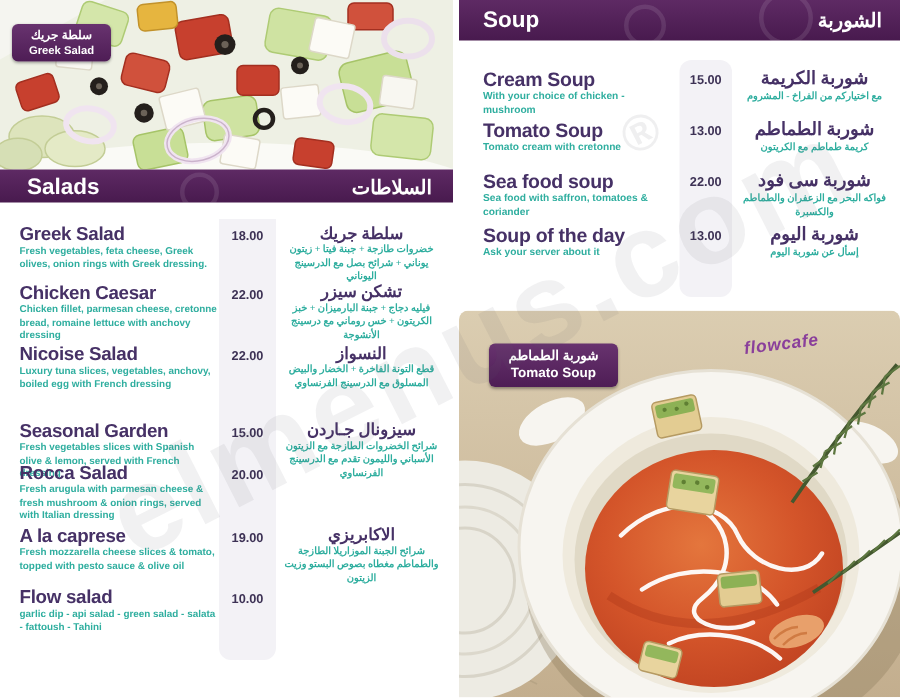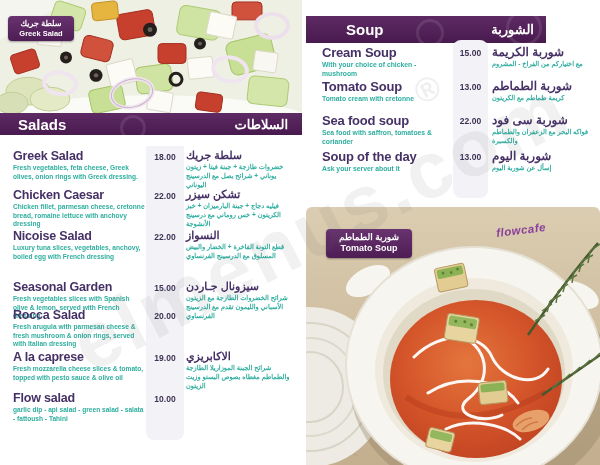--- a/index.html
+++ b/index.html
@@ -27,38 +27,38 @@
   .label-soup .en{font-size:9px;}
 
   .bowl-logo{position:absolute;left:190px;top:17px;font-style:italic;font-weight:bold;
        font-size:11.5px;color:#8a3f9b;transform:rotate(-7deg);letter-spacing:.5px;}
 
   
   .banner{position:absolute;background:linear-gradient(180deg,#5e2a64,#481a4e);
       color:#fff;display:flex;justify-content:space-between;align-items:center;
       box-sizing:border-box;overflow:hidden;}
   .banner-salads{left:0;top:113px;width:302px;height:22px;padding:0 14px 0 18px;}
-  .banner-soup{left:0;top:0;width:240px;height:27px;padding:0 12px 0 40px;margin-top:16px;}
+  .banner-soup{left:0;top:0;width:294px;height:27px;padding:0 12px 0 16px;}
   .banner .en-t{font-size:15px;font-weight:bold;}
   .banner .ar-t{font-size:13px;font-weight:bold;}
   .swirl{position:absolute;border:3px solid rgba(255,255,255,0.10);border-radius:50%;}
 
   
   .strip{position:absolute;background:#f3f2f6;}
   .strip-l{left:146px;top:146px;width:38px;height:294px;border-radius:0 0 8px 8px;}
   .strip-r{left:147px;top:40px;width:35px;height:158px;border-radius:8px;}
 
   
   .m-item{position:absolute;left:0;width:100%;height:40px;}
   .m-item .en{position:absolute;left:13px;top:0;width:133px;}
   .m-item .en .t{font-size:12.5px;font-weight:bold;color:#463166;letter-spacing:-.2px;}
   .m-item .en .d{font-size:6.6px;font-weight:bold;color:#2fae9f;line-height:1.3;margin-top:1px;}
   .m-item .price{position:absolute;left:146px;top:3px;width:38px;text-align:center;
       font-size:8.5px;font-weight:bold;color:#3d3255;}
-  .m-item .ar{position:absolute;left:186px;top:0;width:110px;text-align:left;direction:rtl;}
+  .m-item .ar{position:absolute;left:186px;top:0;width:110px;text-align:center;direction:rtl;font-family:Liberation Serif, serif;}
   .m-item .ar .t{font-size:11px;font-weight:bold;color:#463166;}
   .m-item .ar .d{font-size:6.6px;font-weight:bold;color:#2fae9f;line-height:1.35;margin-top:1px;}
 
   .page-right .m-item .en{left:16px;width:128px;}
   .page-right .m-item .en .t{font-size:13px;}
   .page-right .m-item .en .d{font-size:6.8px;}
   .page-right .m-item .price{left:147px;width:35px;}
   .page-right .m-item .ar{left:186px;width:102px;}
   .page-right .m-item .ar .t{font-size:12px;}
 

